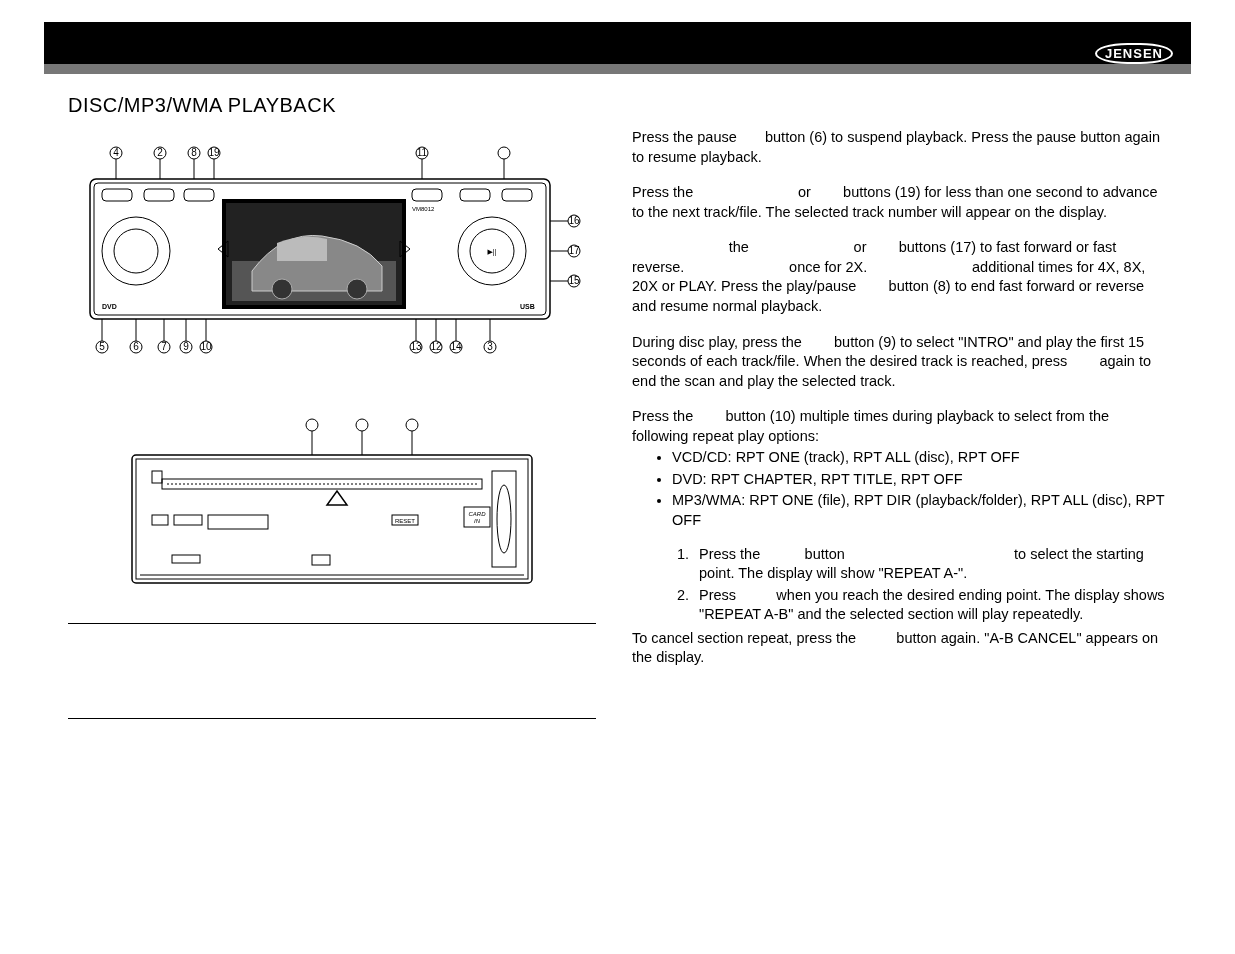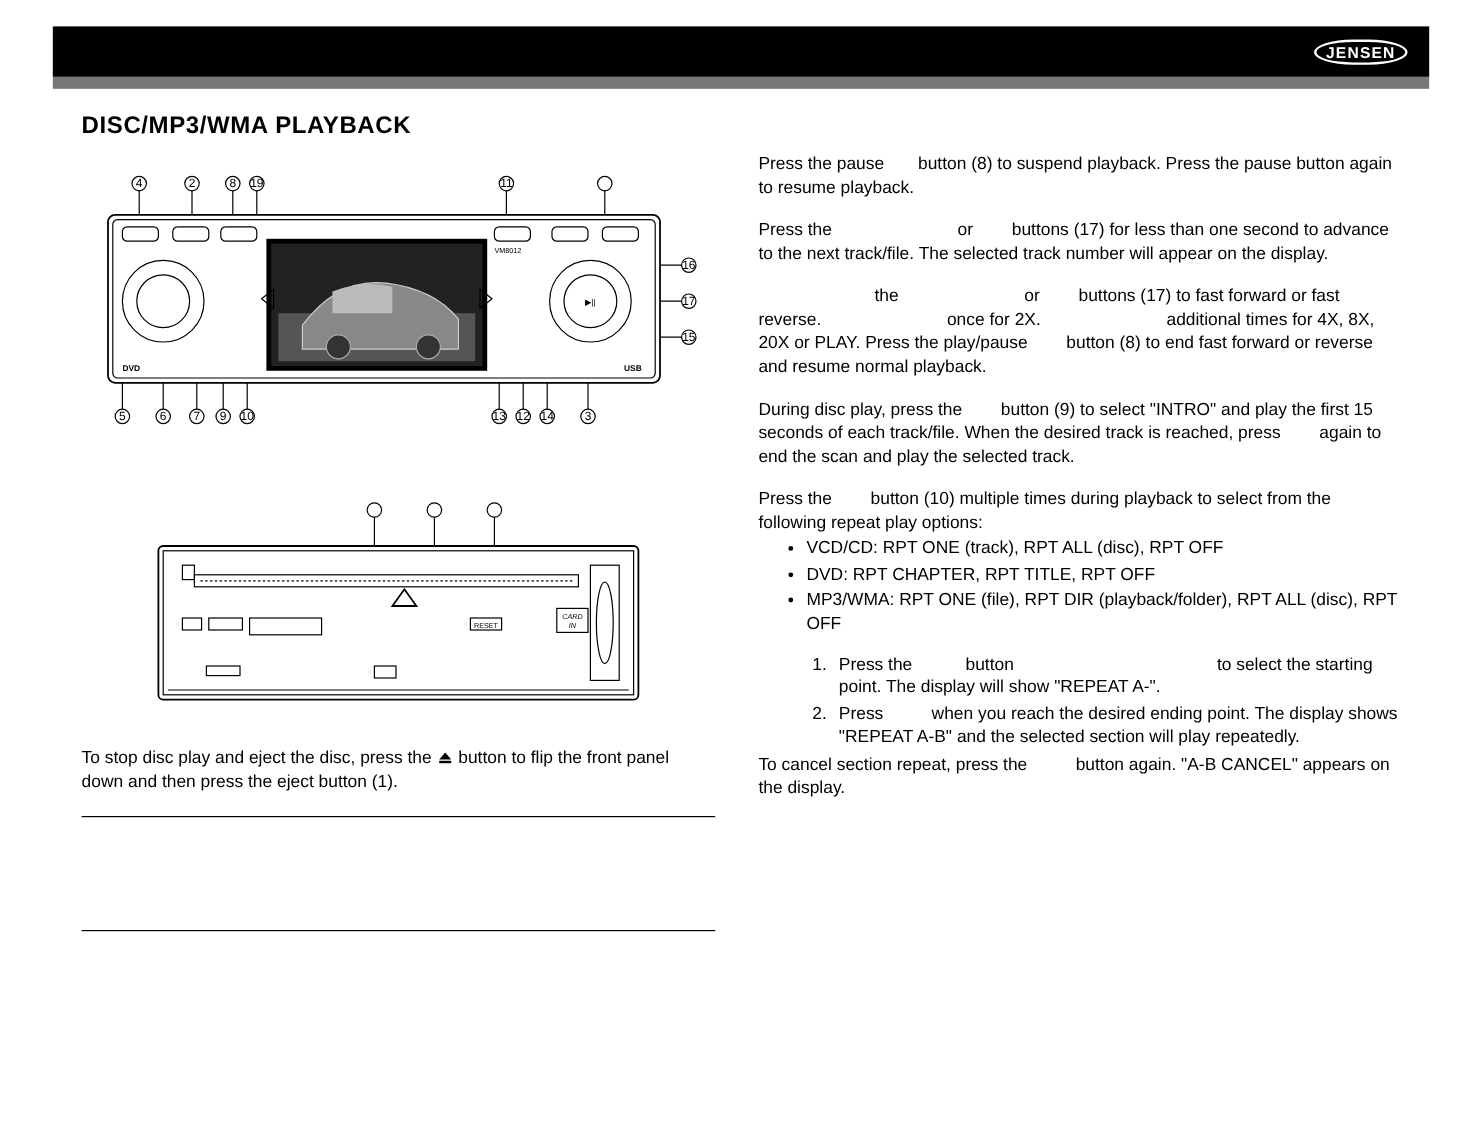--- a/index.html
+++ b/index.html
@@ -14,21 +14,21 @@
   .page {
     padding: 0;
   }
   .topbar {
     height: 42px;
     background: #000;
     margin: 22px 44px 0 44px;
     position: relative;
     display: flex;
     justify-content: flex-end;
-    align-items: center;
+    align-items: flex-end;
     padding-right: 18px;
   }
   .brand-logo {
     color: #fff;
     font-weight: bold;
     font-size: 13px;
     letter-spacing: 1px;
     border: 2px solid #fff;
     border-radius: 50% / 60%;
     padding: 1px 8px;
@@ -46,21 +46,21 @@
   }
   .col {
     flex: 1;
     font-size: 14.5px;
     line-height: 1.35;
   }
   .col-left { flex: 0 0 528px; }
   .col-right { flex: 1; }
   h1.section-title {
     font-family: Arial Black, Arial, sans-serif;
-    font-weight: 700;
+    font-weight: 400;
     font-size: 20px;
     letter-spacing: 0.5px;
     margin-bottom: 22px;
   }
   .diagram {
     display: block;
     margin: 0 auto 28px auto;
   }
   .para { margin-bottom: 16px; }
   .eject-icon {
@@ -241,33 +241,30 @@
 
         <rect x="40" y="56" width="10" height="12" fill="none" stroke="#000"></rect>
         <rect x="40" y="100" width="16" height="10" fill="none" stroke="#000"></rect>
         <rect x="62" y="100" width="28" height="10" fill="none" stroke="#000"></rect>
         <rect x="96" y="100" width="60" height="14" fill="none" stroke="#000"></rect>
         <rect x="60" y="140" width="28" height="8" fill="none" stroke="#000"></rect>
         <rect x="200" y="140" width="18" height="10" fill="none" stroke="#000"></rect>
         <line x1="28" y1="160" x2="412" y2="160" stroke="#000"></line>
       </svg>
 
-      <p class="para">
-        <span>To stop disc play and eject the disc, press the </span><span class="eject-icon"></span><span> button to flip the front panel down and then press the eject button (1).</span>
-      </p>
 
       <hr class="sep">
       <div style="height:56px"></div>
       <hr class="sep">
     </div>
 
     <div class="col col-right">
       <div style="height:36px"></div>
-      <p class="para" style="white-space:pre-wrap">Press the pause       button (8) to suspend playback. Press the pause button again to resume playback.</p>
-      <p class="para" style="white-space:pre-wrap">Press the                          or        buttons (17) for less than one second to advance to the next track/file. The selected track number will appear on the display.</p>
+      <p class="para" style="white-space:pre-wrap">Press the pause       button (6) to suspend playback. Press the pause button again to resume playback.</p>
+      <p class="para" style="white-space:pre-wrap">Press the                          or        buttons (19) for less than one second to advance to the next track/file. The selected track number will appear on the display.</p>
       <p class="para" style="white-space:pre-wrap">                        the                          or        buttons (17) to fast forward or fast reverse.                          once for 2X.                          additional times for 4X, 8X, 20X or PLAY. Press the play/pause        button (8) to end fast forward or reverse and resume normal playback.</p>
       <p class="para" style="white-space:pre-wrap">During disc play, press the        button (9) to select "INTRO" and play the first 15 seconds of each track/file. When the desired track is reached, press        again to end the scan and play the selected track.</p>
 
       <p style="white-space:pre-wrap">Press the        button (10) multiple times during playback to select from the following repeat play options:</p>
       <ul class="bullets">
         <li>VCD/CD: RPT ONE (track), RPT ALL (disc), RPT OFF</li>
         <li>DVD: RPT CHAPTER, RPT TITLE, RPT OFF</li>
         <li>MP3/WMA: RPT ONE (file), RPT DIR (playback/folder), RPT ALL (disc), RPT OFF</li>
       </ul>
 

